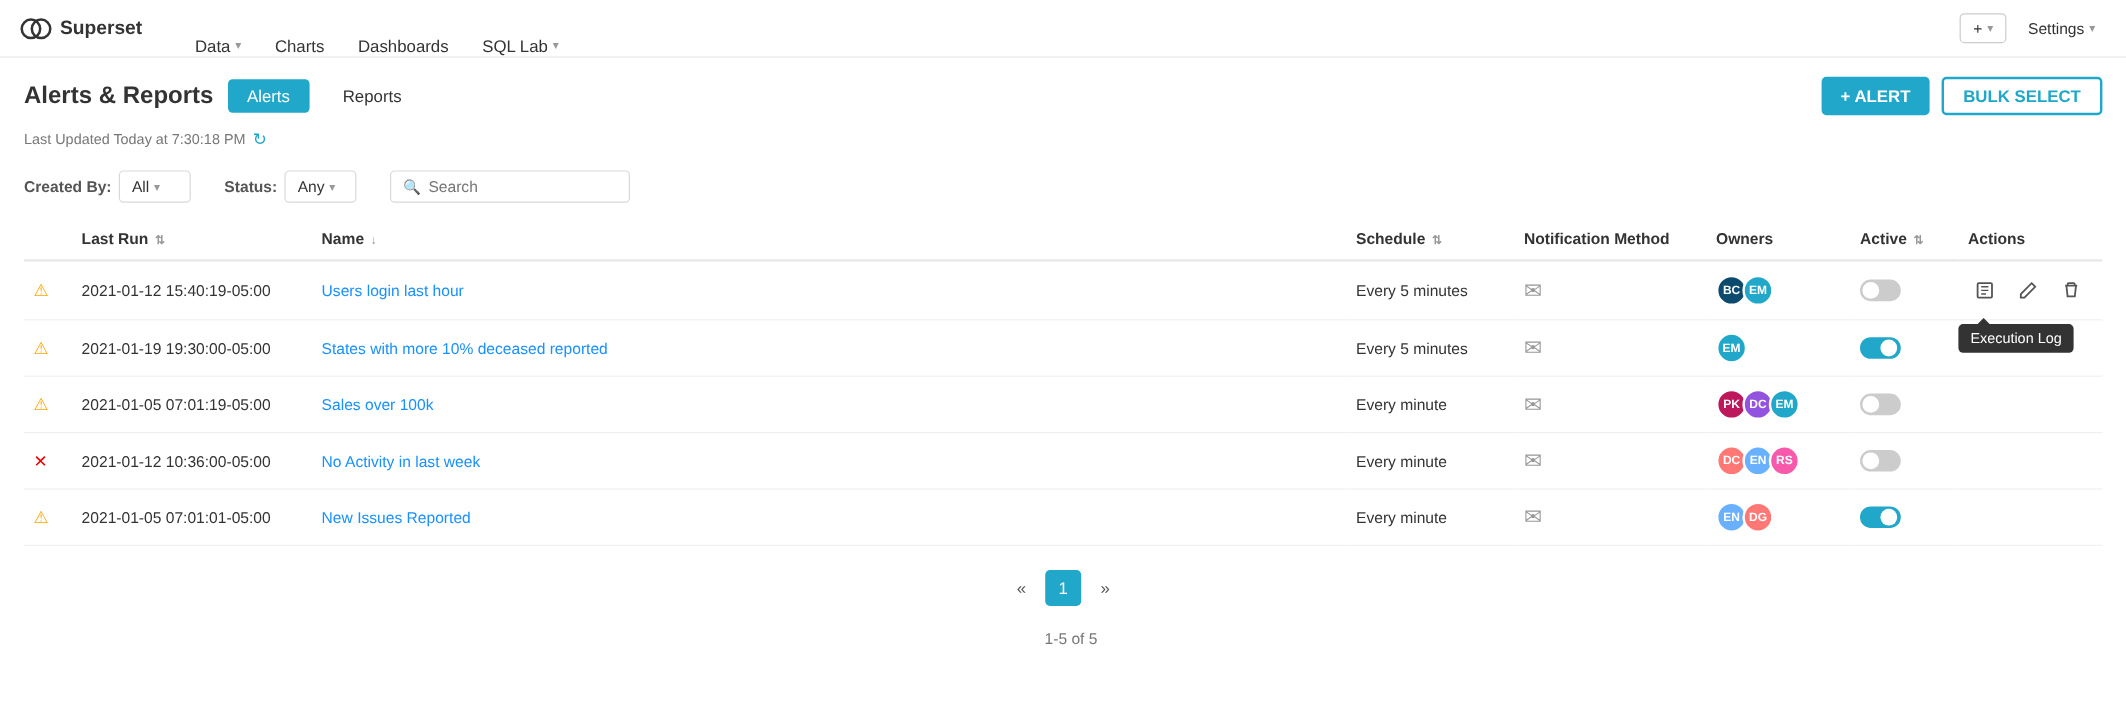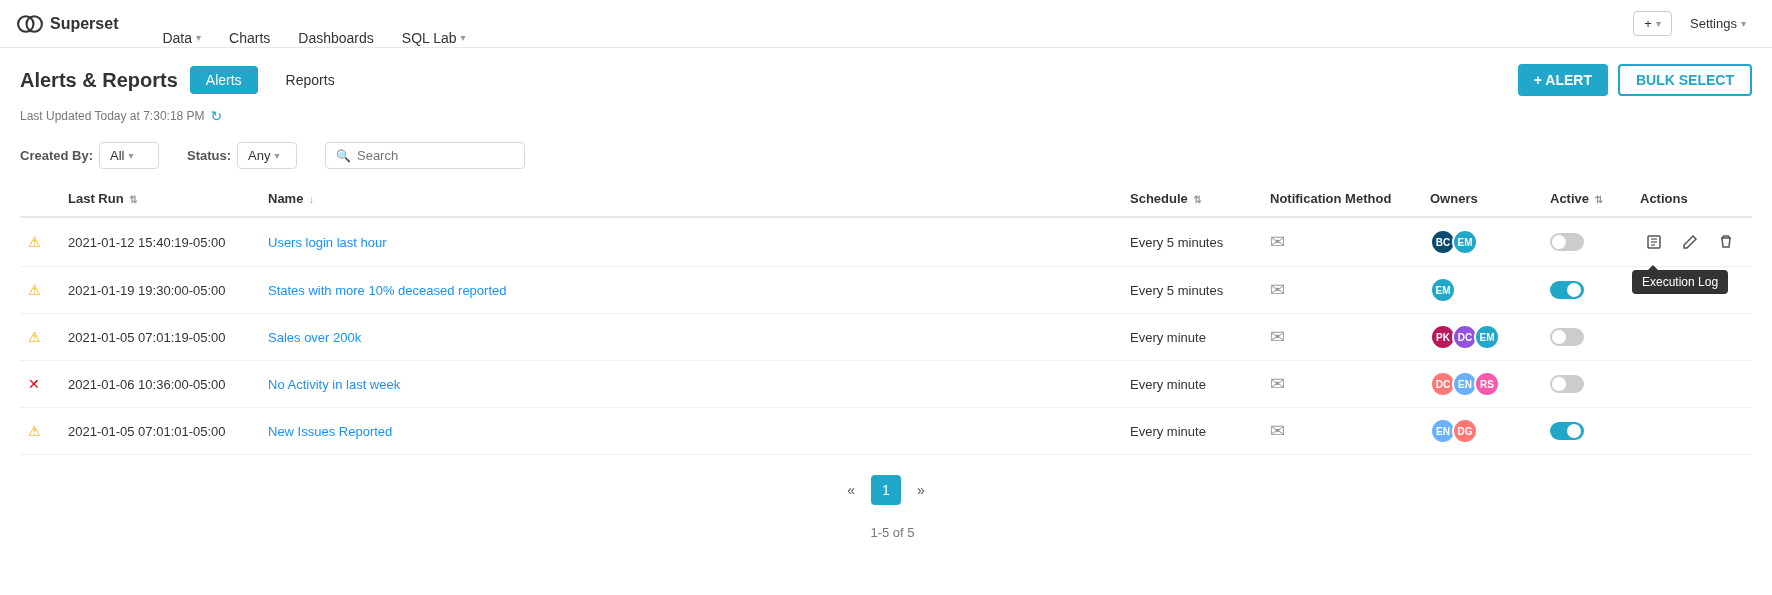--- a/index.html
+++ b/index.html
@@ -330,40 +330,40 @@
           <td class="col-active">
             <div class="toggle on"></div>
           </td>
           <td class="col-actions">
             <div class="actions-cell"></div>
           </td>
         </tr>
         <tr>
           <td class="col-status"><span class="status-warning">⚠</span></td>
           <td class="col-lastrun">2021-01-05 07:01:19-05:00</td>
-          <td class="col-name" style="cursor: pointer; color: rgb(24, 144, 255);">Sales over 200k</td>
+          <td class="col-name" style="cursor: pointer; color: rgb(24, 144, 255);">Sales over 100k</td>
           <td class="col-schedule">Every minute</td>
           <td class="col-notif"><span class="mail-icon">✉</span></td>
           <td class="col-owners">
             <div class="avatar-group">
               <div class="avatar" style="background: #be185d;">PK</div>
               <div class="avatar" style="background: rgb(146, 84, 222);">DC</div>
               <div class="avatar" style="background: rgb(32, 167, 201);">EM</div>
             </div>
           </td>
           <td class="col-active">
             <div class="toggle off"></div>
           </td>
           <td class="col-actions">
             <div class="actions-cell"></div>
           </td>
         </tr>
         <tr>
           <td class="col-status"><span class="status-error">✕</span></td>
-          <td class="col-lastrun">2021-01-06 10:36:00-05:00</td>
+          <td class="col-lastrun">2021-01-12 10:36:00-05:00</td>
           <td class="col-name" style="cursor: pointer; color: rgb(24, 144, 255);">No Activity in last week</td>
           <td class="col-schedule">Every minute</td>
           <td class="col-notif"><span class="mail-icon">✉</span></td>
           <td class="col-owners">
             <div class="avatar-group">
               <div class="avatar" style="background: rgb(255, 120, 117);">DC</div>
               <div class="avatar" style="background: rgb(105, 177, 255);">EN</div>
               <div class="avatar" style="background: rgb(247, 89, 171);">RS</div>
             </div>
           </td>

